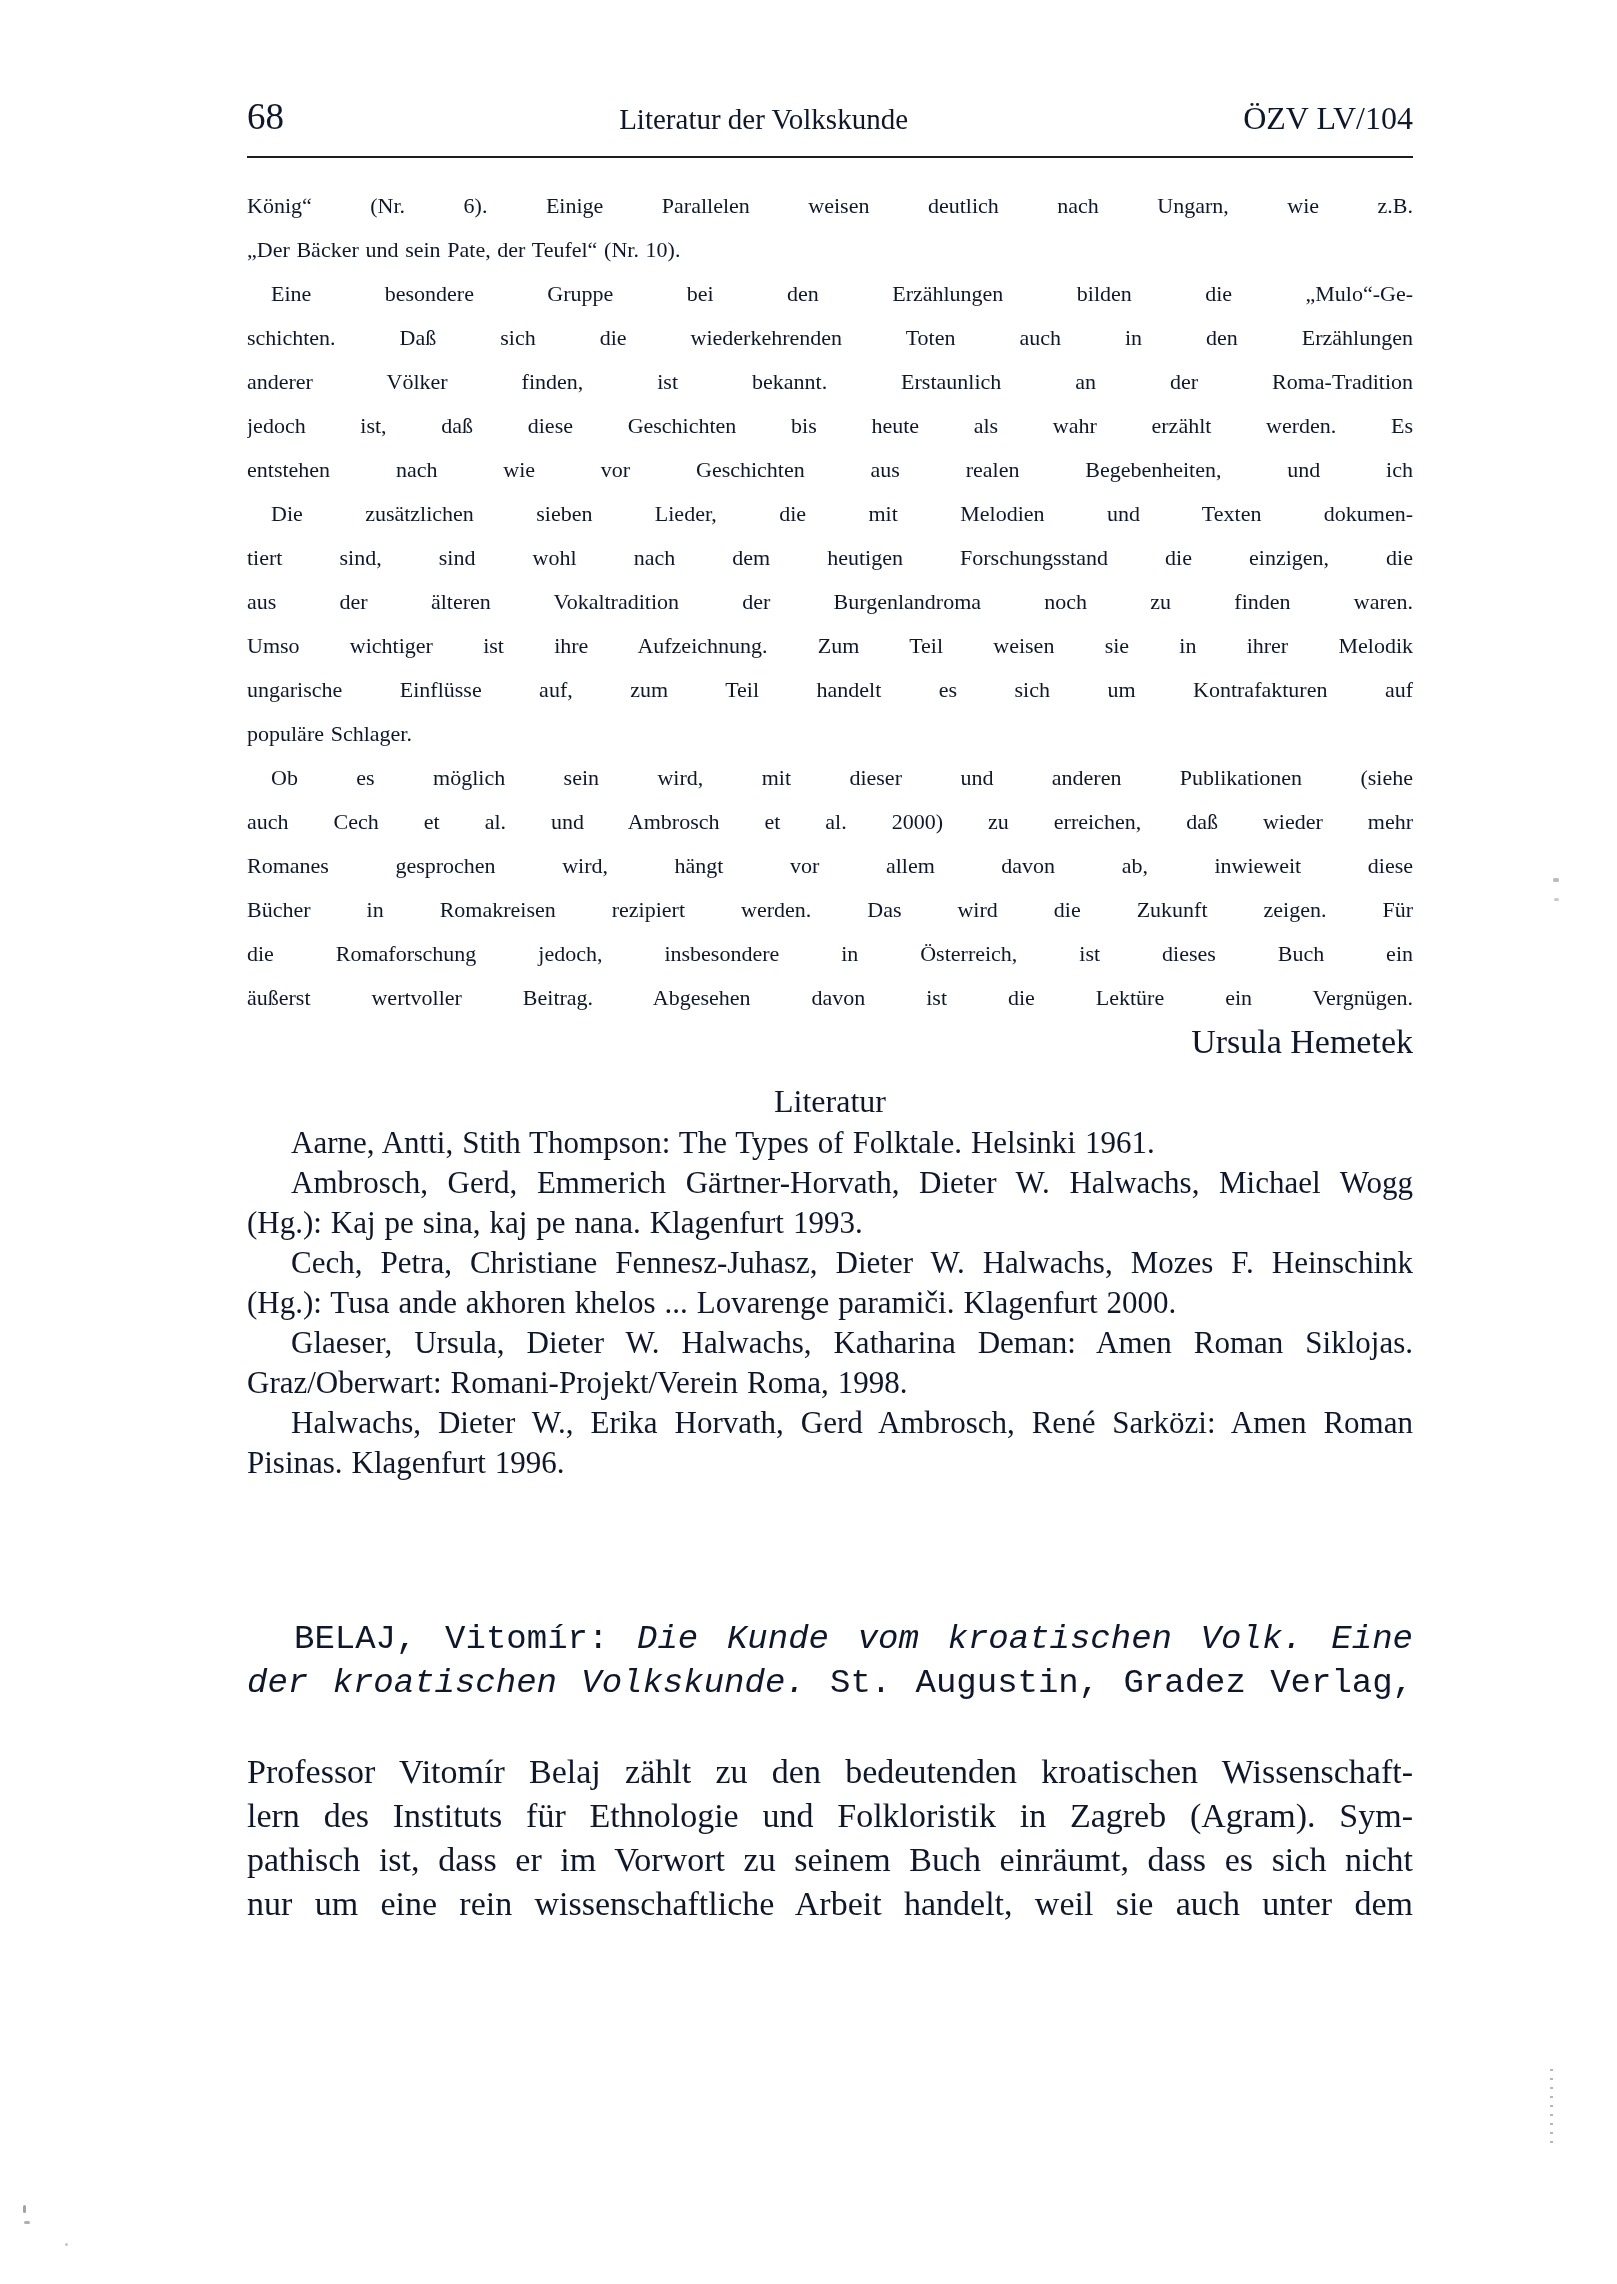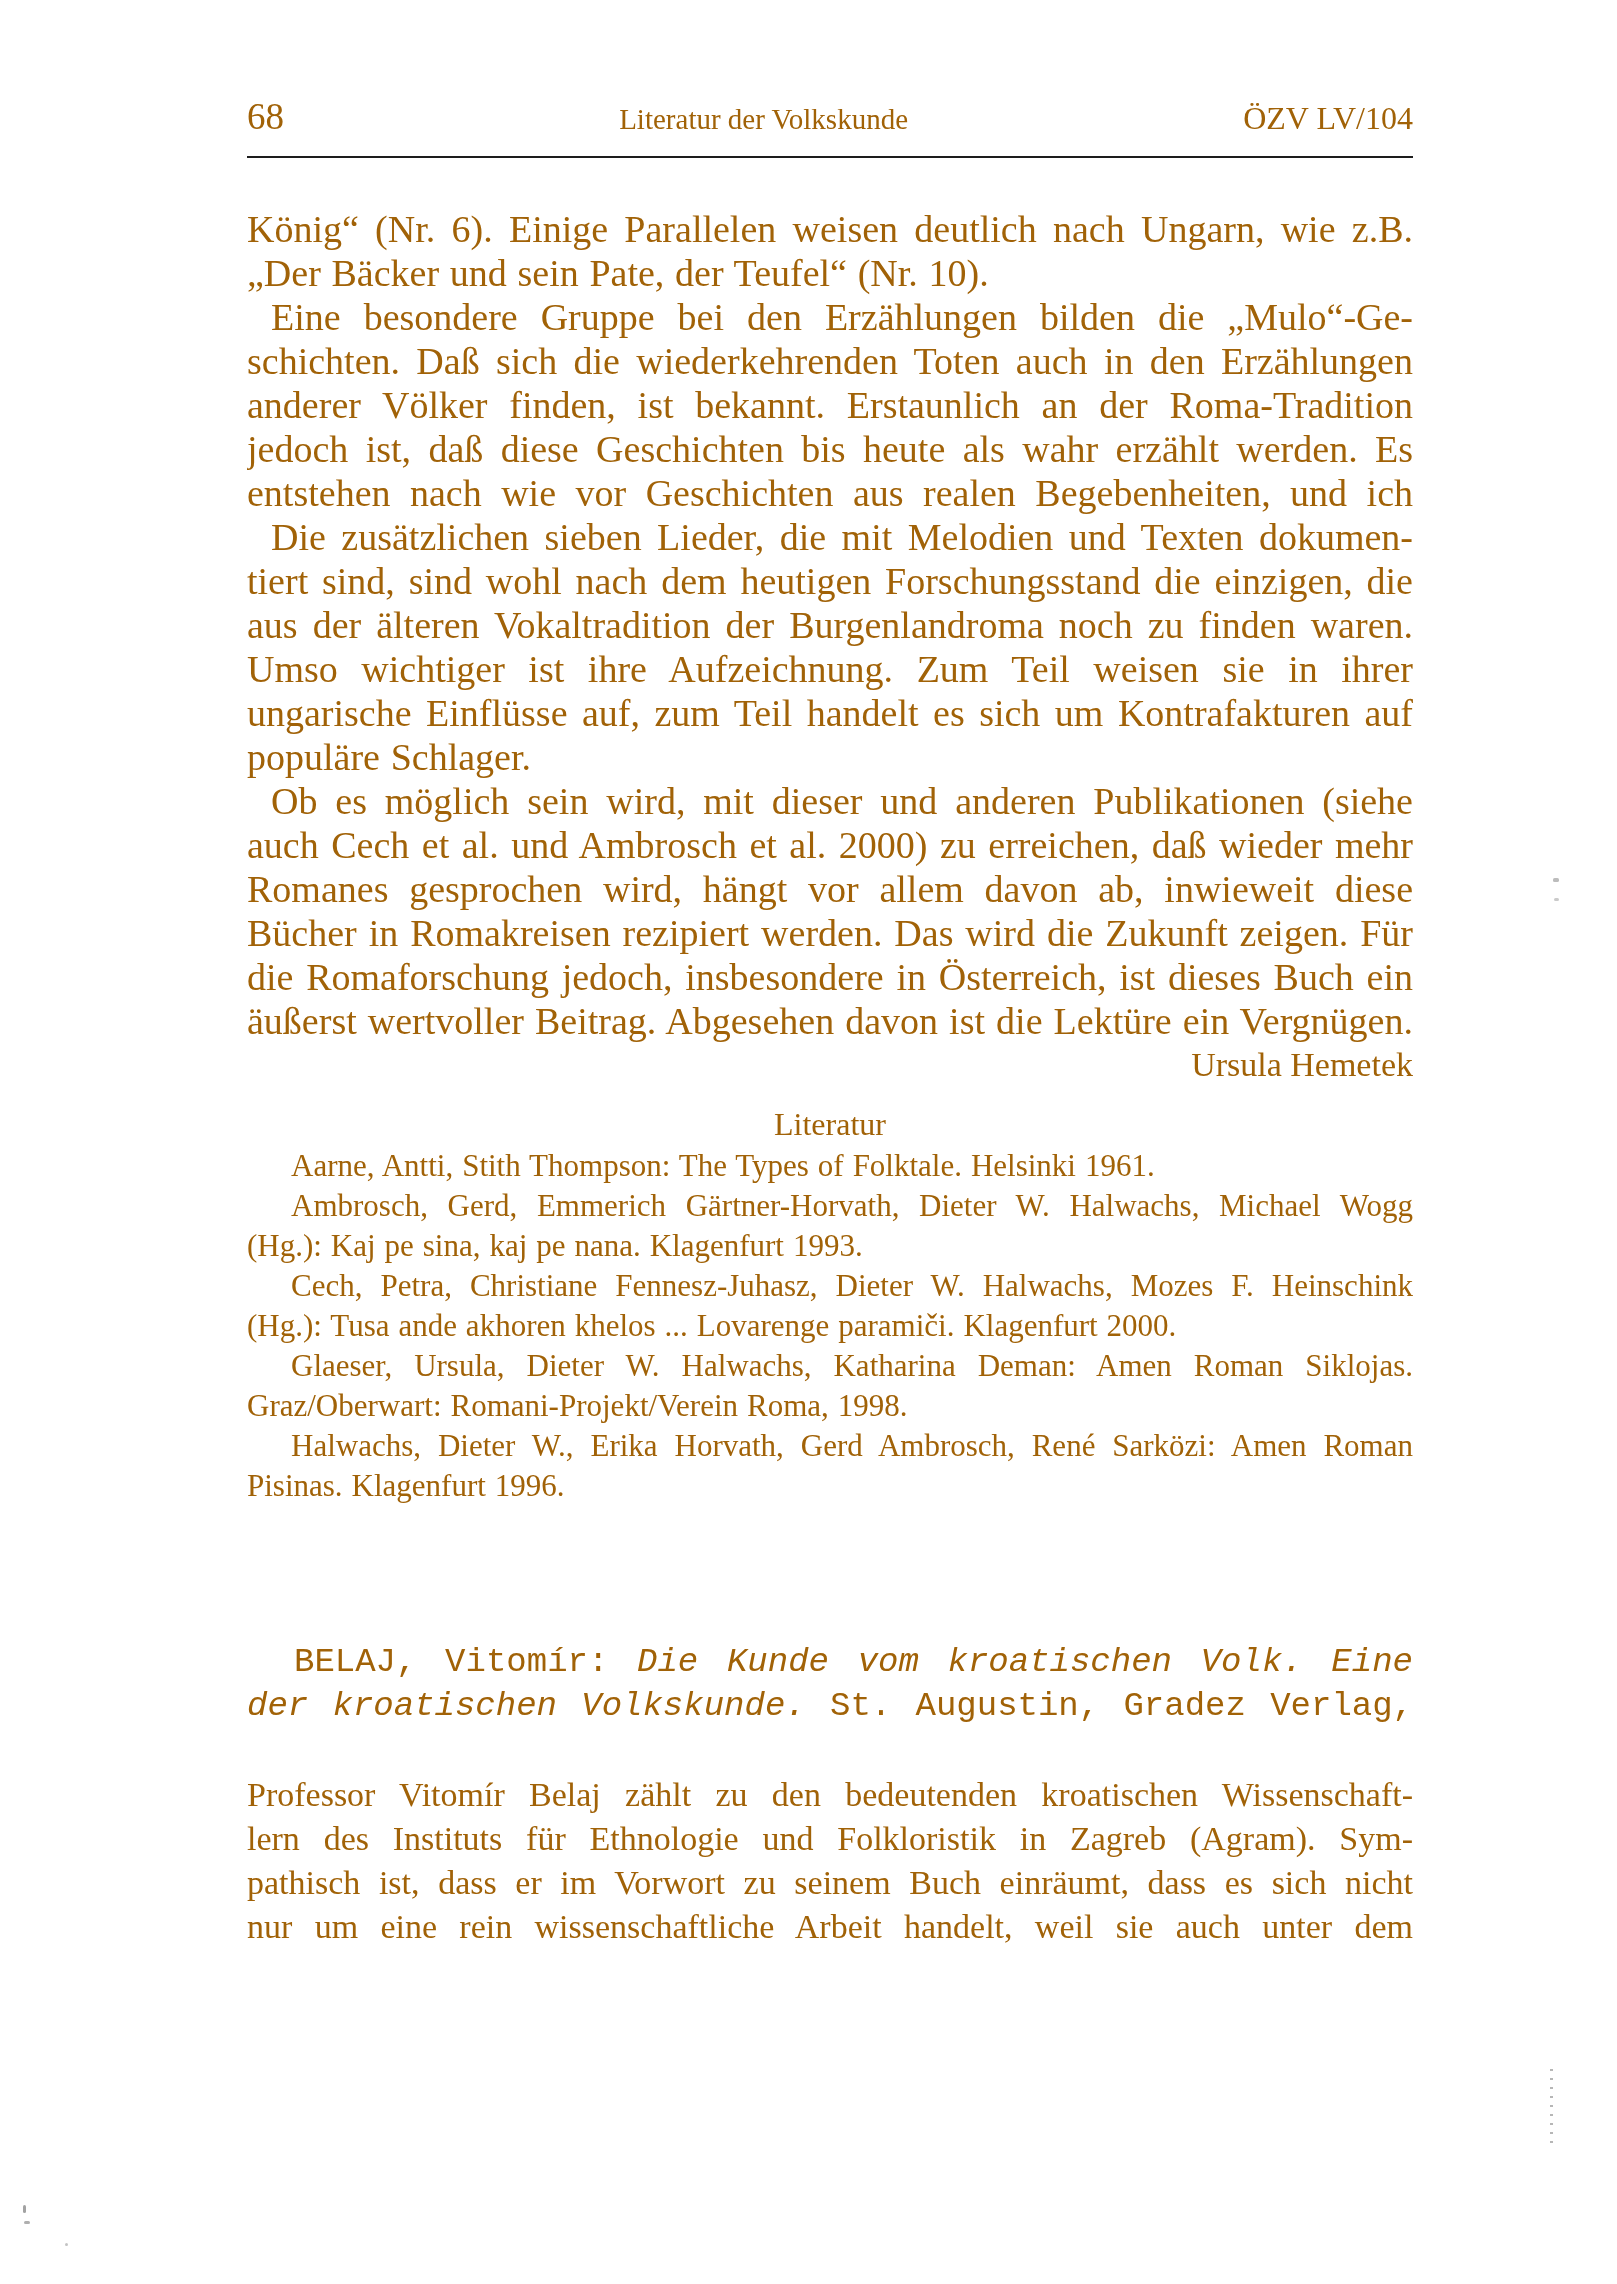--- a/index.html
+++ b/index.html
@@ -1,21 +1,21 @@
 <!DOCTYPE html>
 <html style="font-size:13px"><head>
 <meta charset="utf-8">
 <style>
   html,body{margin:0;padding:0;background:#e8e8e8;}
   .page{
     position:relative;
     width:1618px;height:2284px;
     background:#ffffff;
     font-family:"Liberation Serif","DejaVu Serif",serif;
-    color:#a16207;
+    color:#0f172a;
     overflow:hidden;
   }
   .content{
     position:absolute;
     left:247px;top:0;
     width:1166px;
   }
   .header{
     margin-top:97px;
     display:flex;
@@ -31,21 +31,21 @@
     background:#1d1d1d;
     border:none;
   }
   .line{
     text-align:justify;
     text-align-last:left;
     word-spacing:1.2px;
     overflow:hidden;
   }
   .jl{text-align-last:justify;}
-  .main{margin-top:49px;font-size:38px;}
+  .main{margin-top:26px;font-size:22px;}
   .main .line{height:44px;line-height:44px;}
   .main .ind{text-indent:24px;}
   .signature{
     font-size:34px;height:44px;line-height:44px;
     text-align:right;
   }
   .lit-heading{
     margin-top:15px;
     font-size:32px;height:44px;line-height:44px;
     text-align:center;

